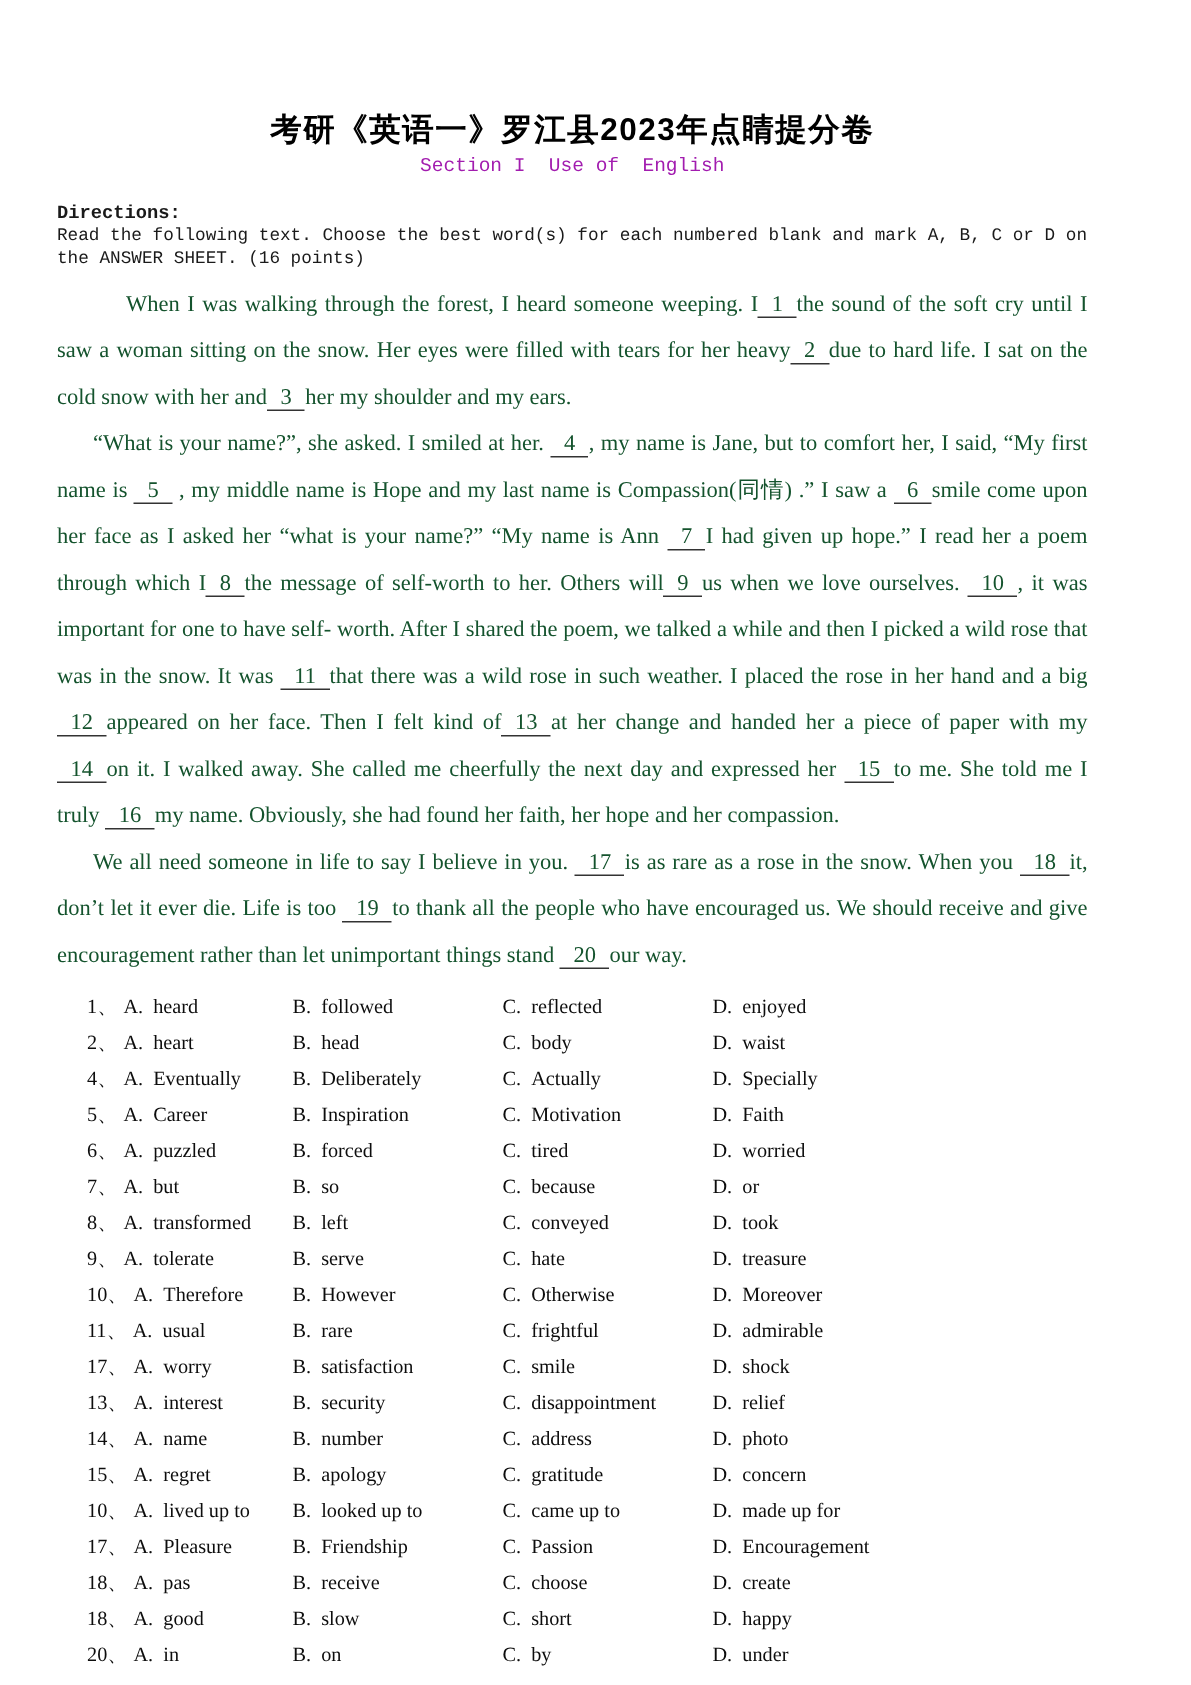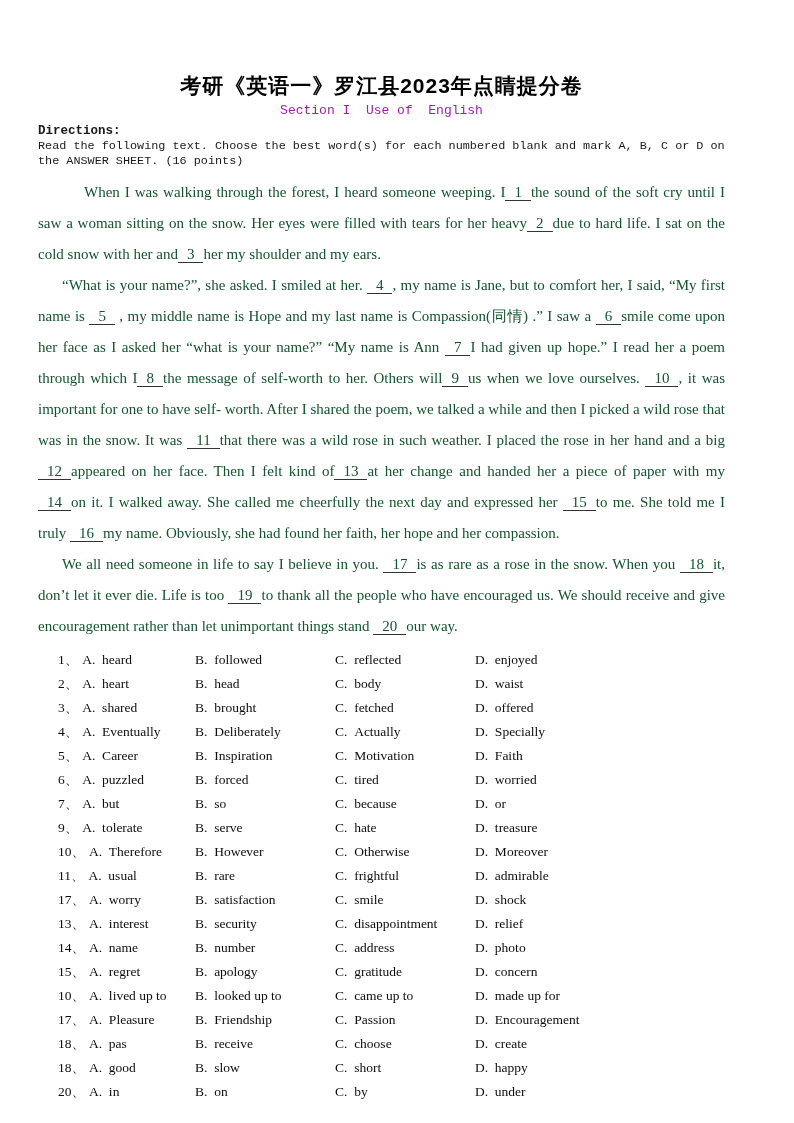--- a/index.html
+++ b/index.html
@@ -32,21 +32,21 @@
   }
   .sec1-heading {
     margin-top: 3px;
     text-align: center;
     font-family: "Liberation Mono", monospace;
     font-size: 13px;
     white-space: pre-wrap;
     color: #a21caf;
   }
   .directions {
-    margin-top: 6px;
+    margin-top: 17px;
     font-family: "Liberation Mono", monospace;
     font-size: 11.8px;
     line-height: 15px;
     color: #1a1a1a;
   }
   .directions .dir-label {
     font-weight: 700;
     font-size: 12.5px;
   }
   .passage {
@@ -111,26 +111,20 @@
         <span class="q-cell">C.&nbsp;&nbsp;reflected</span>
         <span class="q-cell">D.&nbsp;&nbsp;enjoyed</span>
       </div>
       <div class="q-row">
         <span class="q-cell"><span class="q-num">2、</span><span class="q-cell">A.&nbsp;&nbsp;heart</span></span>
         <span class="q-cell">B.&nbsp;&nbsp;head</span>
         <span class="q-cell">C.&nbsp;&nbsp;body</span>
         <span class="q-cell">D.&nbsp;&nbsp;waist</span>
       </div>
       <div class="q-row">
-        <span class="q-cell"><span class="q-num">3、</span><span class="q-cell">A.&nbsp;&nbsp;shared</span></span>
-        <span class="q-cell">B.&nbsp;&nbsp;brought</span>
-        <span class="q-cell">C.&nbsp;&nbsp;fetched</span>
-        <span class="q-cell">D.&nbsp;&nbsp;offered</span>
-      </div>
-      <div class="q-row">
         <span class="q-cell"><span class="q-num">4、</span><span class="q-cell">A.&nbsp;&nbsp;Eventually</span></span>
         <span class="q-cell">B.&nbsp;&nbsp;Deliberately</span>
         <span class="q-cell">C.&nbsp;&nbsp;Actually</span>
         <span class="q-cell">D.&nbsp;&nbsp;Specially</span>
       </div>
       <div class="q-row">
         <span class="q-cell"><span class="q-num">5、</span><span class="q-cell">A.&nbsp;&nbsp;Career</span></span>
         <span class="q-cell">B.&nbsp;&nbsp;Inspiration</span>
         <span class="q-cell">C.&nbsp;&nbsp;Motivation</span>
         <span class="q-cell">D.&nbsp;&nbsp;Faith</span>
@@ -141,20 +135,26 @@
         <span class="q-cell">C.&nbsp;&nbsp;tired</span>
         <span class="q-cell">D.&nbsp;&nbsp;worried</span>
       </div>
       <div class="q-row">
         <span class="q-cell"><span class="q-num">7、</span><span class="q-cell">A.&nbsp;&nbsp;but</span></span>
         <span class="q-cell">B.&nbsp;&nbsp;so</span>
         <span class="q-cell">C.&nbsp;&nbsp;because</span>
         <span class="q-cell">D.&nbsp;&nbsp;or</span>
       </div>
       <div class="q-row">
+        <span class="q-cell"><span class="q-num">8、</span><span class="q-cell">A.&nbsp;&nbsp;transformed</span></span>
+        <span class="q-cell">B.&nbsp;&nbsp;left</span>
+        <span class="q-cell">C.&nbsp;&nbsp;conveyed</span>
+        <span class="q-cell">D.&nbsp;&nbsp;took</span>
+      </div>
+      <div class="q-row">
         <span class="q-cell"><span class="q-num">9、</span><span class="q-cell">A.&nbsp;&nbsp;tolerate</span></span>
         <span class="q-cell">B.&nbsp;&nbsp;serve</span>
         <span class="q-cell">C.&nbsp;&nbsp;hate</span>
         <span class="q-cell">D.&nbsp;&nbsp;treasure</span>
       </div>
       <div class="q-row">
         <span class="q-cell"><span class="q-num">10、</span><span class="q-cell">A.&nbsp;&nbsp;Therefore</span></span>
         <span class="q-cell">B.&nbsp;&nbsp;However</span>
         <span class="q-cell">C.&nbsp;&nbsp;Otherwise</span>
         <span class="q-cell">D.&nbsp;&nbsp;Moreover</span>

